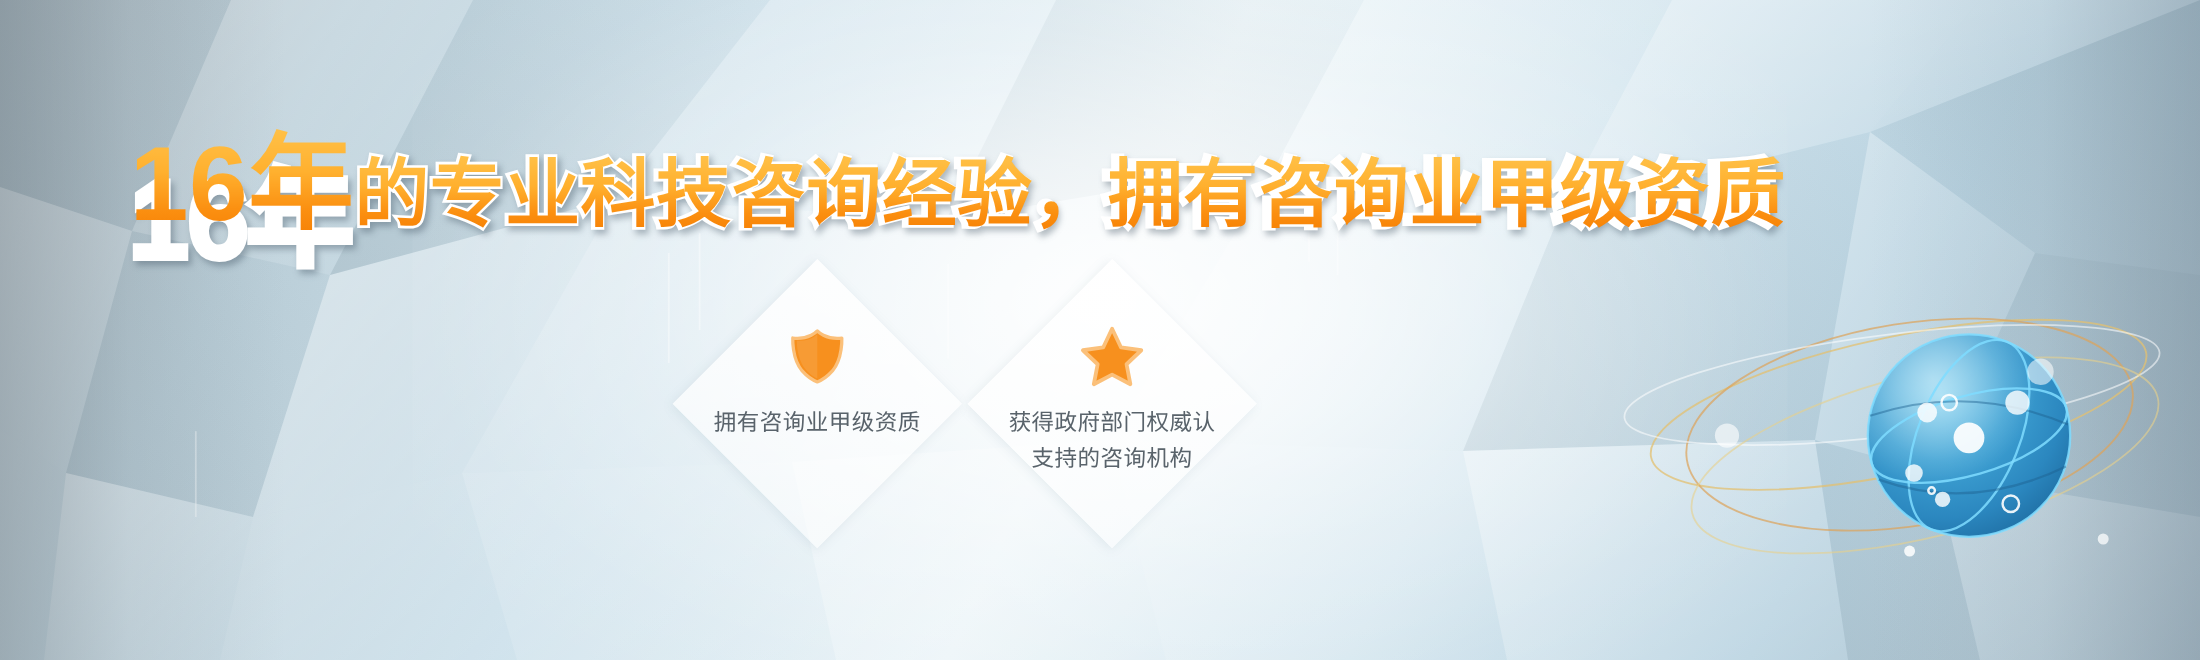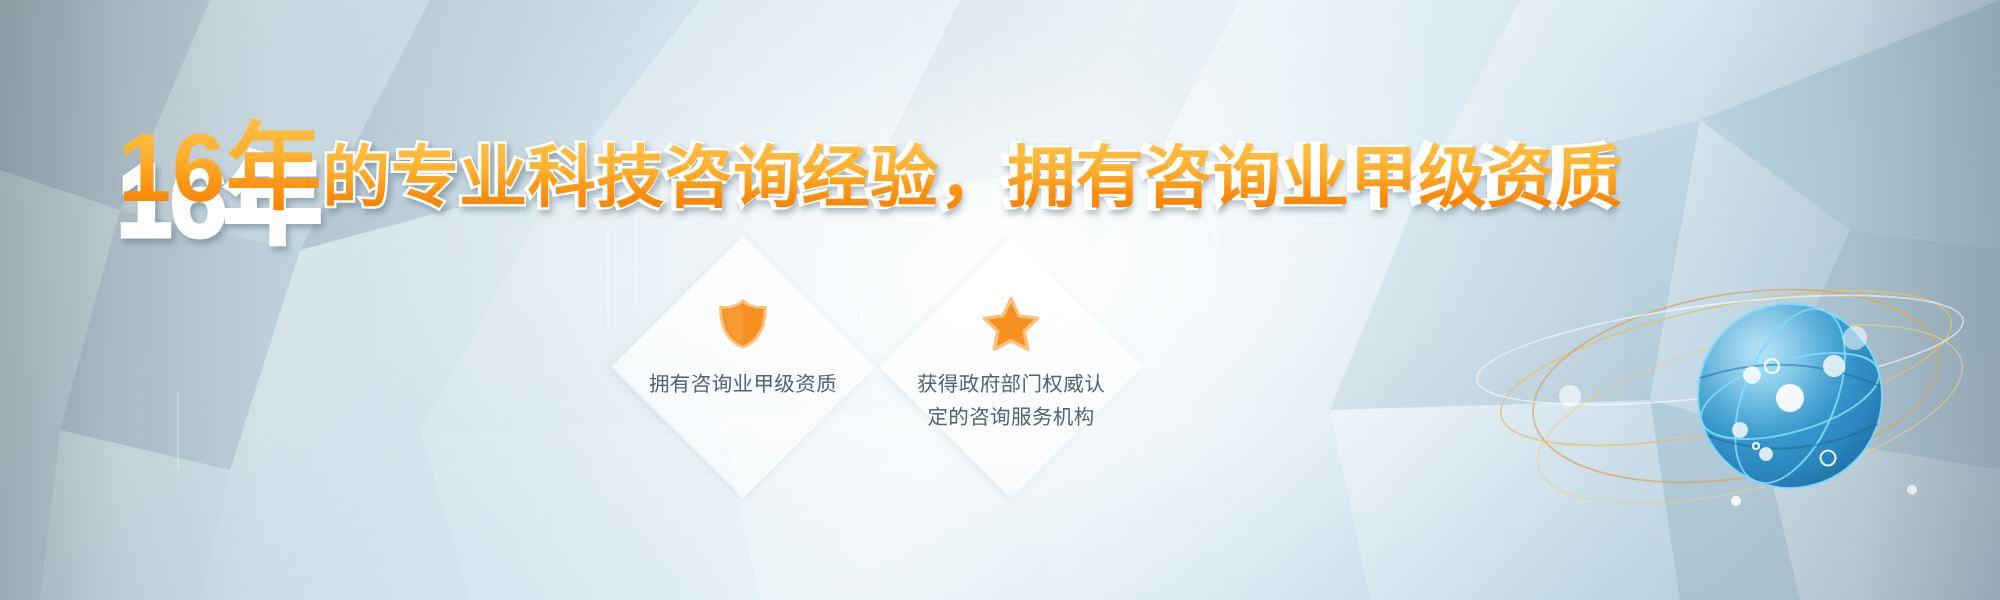--- a/index.html
+++ b/index.html
@@ -262,21 +262,21 @@
 
     <div class="card">
       <div class="diamond"></div>
       <div class="card-icon">
         <svg viewBox="0 0 60 58" width="58" height="56">
           <path d="M30 3 L38.4 20.6 L57.5 23.2 L43.6 36.4 L47.2 55.2 L30 46.2 L12.8 55.2 L16.4 36.4 L2.5 23.2 L21.6 20.6 Z" fill="#f7901e" stroke="#fbc07a" stroke-width="3.6" stroke-linejoin="round"></path>
         </svg>
       </div>
       <div class="card-text">
         <span class="line">获得政府部门权威认</span>
-        <span class="line">定的咨询服务机构</span>
+        <span class="line">支持的咨询机构</span>
       </div>
     </div>
 
   </div>
 
   <div class="globe-area">
     <svg viewBox="0 0 420 310" preserveAspectRatio="xMidYMid meet">
       <defs>
         <radialGradient id="globeGrad" cx="36%" cy="30%" r="78%">
           <stop offset="0%" stop-color="#7fd0ef"></stop>

